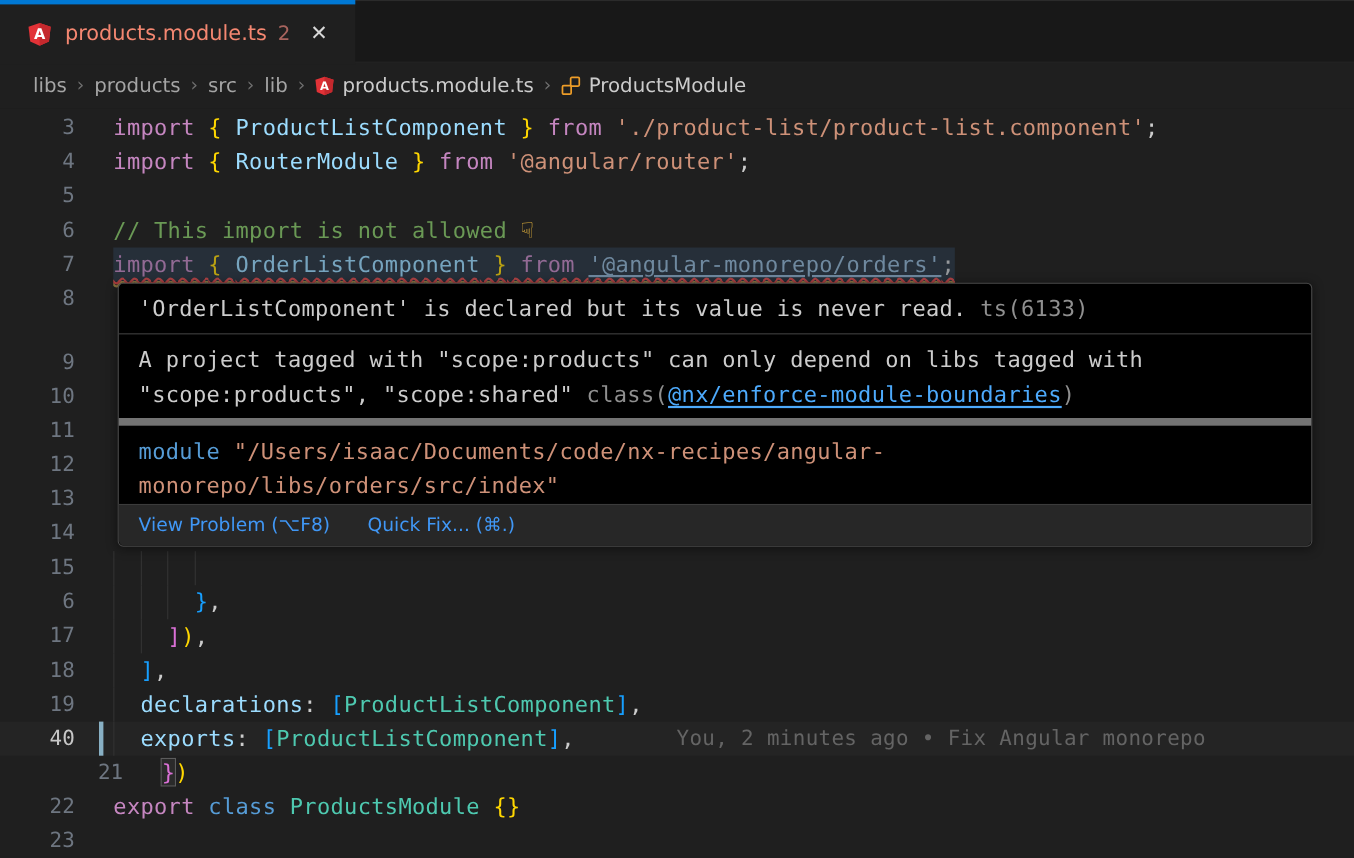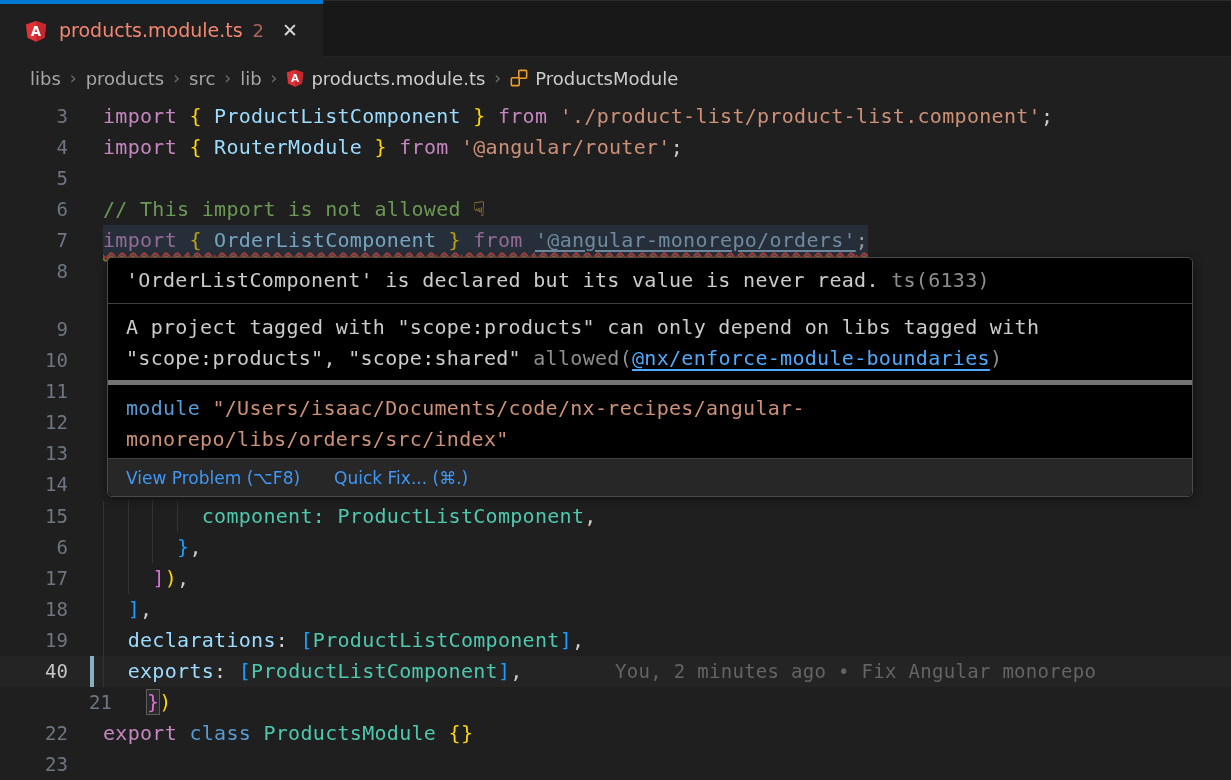--- a/index.html
+++ b/index.html
@@ -51,21 +51,21 @@
   .sq-y{ text-decoration:underline wavy #bd9b4f; text-underline-offset:8px; text-decoration-thickness:1.5px; }
   .sq-r{ text-decoration:underline wavy #f14c4c; text-underline-offset:5px; text-decoration-thickness:1.5px; }
   
   .hover{ position:absolute; left:107px; top:158px; width:1086px; z-index:10;
     background:#000000; border:1px solid #4a4a4a; border-radius:5px;
     box-shadow:0 2px 10px rgba(0,0,0,.45); }
   .hov-sec{ padding:0 18px; font-size:20px; line-height:31px; letter-spacing:.3px;
     font-family:"DejaVu Sans Mono",monospace; color:#cccccc; }
   .hov-s1{ height:45px; padding-top:7px; }
   .hov-s2{ height:77px; padding-top:8px; border-top:1px solid #404040; }
-  .hov-s3{ height:78px; padding-top:8px; border-top:5px solid #737373; }
+  .hov-s3{ height:78px; padding-top:8px; border-top:7px solid #737373; }
   .c-dim{ color:#8f8f8f; }
   .c-kwb{ color:#569cd6; }
   .c-str{ color:#ce9178; }
   .hov-link{ color:#4daafc; text-decoration:underline; text-underline-offset:4px; cursor:pointer; }
   .hov-actions{ display:flex; align-items:center; gap:34px; height:38px;
     padding:0 18px; border-top:1px solid #404040; background:#272727;
     border-radius:0 0 5px 5px; font-family:"DejaVu Sans",sans-serif; font-size:17px; }
   .hov-actions a{ color:#4097f5; cursor:pointer; white-space:nowrap; }
 </style>
 </head>
@@ -163,21 +163,20 @@
         <div class="line" style="top: 370px;">
           <span class="ln">14</span>
           <span class="code"></span>
         </div>
         <div class="line" style="top: 402px;">
           <span class="ln">15</span>
           <i class="guide" style="left: 103px;"></i>
           <i class="guide" style="left: 127.6px;"></i>
           <i class="guide" style="left: 152.2px;"></i>
           <i class="guide" style="left: 176.8px;"></i>
-          <span class="code"><span class="tk-pn">        </span><span class="tk-ty">component: ProductListComponent</span><span class="tk-pn">,</span></span>
         </div>
         <div class="line" style="top: 433px;">
           <span class="ln">6</span>
           <i class="guide" style="left: 103px;"></i>
           <i class="guide" style="left: 127.6px;"></i>
           <i class="guide" style="left: 152.2px;"></i>
           <span class="code"><span class="tk-pn">      </span><span class="tk-b3">}</span><span class="tk-pn">,</span></span>
         </div>
         <div class="line" style="top: 464px; padding-left: 48px;">
           <span class="ln">17</span>
@@ -217,21 +216,21 @@
       </div>
 
     <div class="hover">
       <div class="hov-sec hov-s1">
         <span>'OrderListComponent' is declared but its value is never read.</span>
         <span class="c-dim">ts(6133)</span>
       </div>
       <div class="hov-sec hov-s2">
         <div><span>A project tagged with "scope:products" can only depend on libs tagged with</span></div>
         <div>
-          <span>"scope:products", "scope:shared" </span><span class="c-dim">allowed(</span><a class="hov-link">@nx/enforce-module-boundaries</a><span class="c-dim">)</span>
+          <span>"scope:products", "scope:shared" </span><span class="c-dim">class(</span><a class="hov-link">@nx/enforce-module-boundaries</a><span class="c-dim">)</span>
         </div>
       </div>
       <div class="hov-sec hov-s3">
         <div><span class="c-kwb">module</span><span class="c-str"> "/Users/isaac/Documents/code/nx-recipes/angular-</span></div>
         <div><span class="c-str">monorepo/libs/orders/src/index"</span></div>
       </div>
       <div class="hov-actions">
         <a>View Problem (⌥F8)</a>
         <a>Quick Fix... (⌘.)</a>
       </div>

